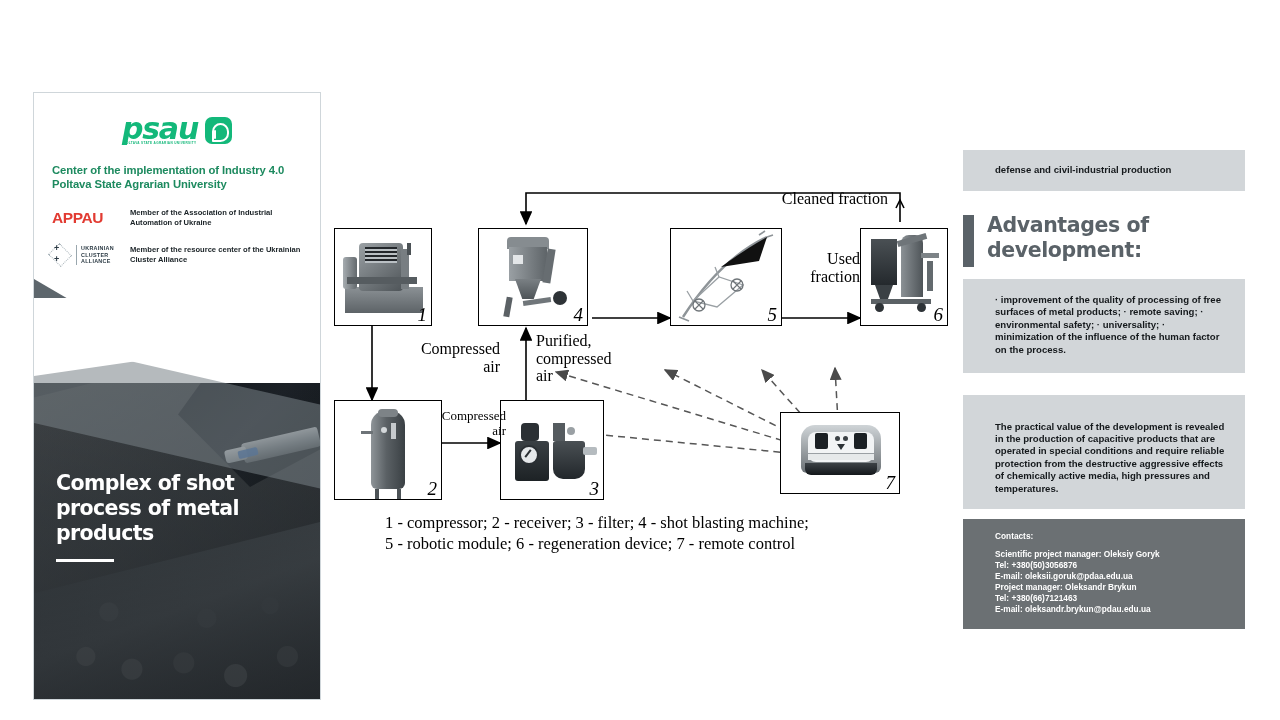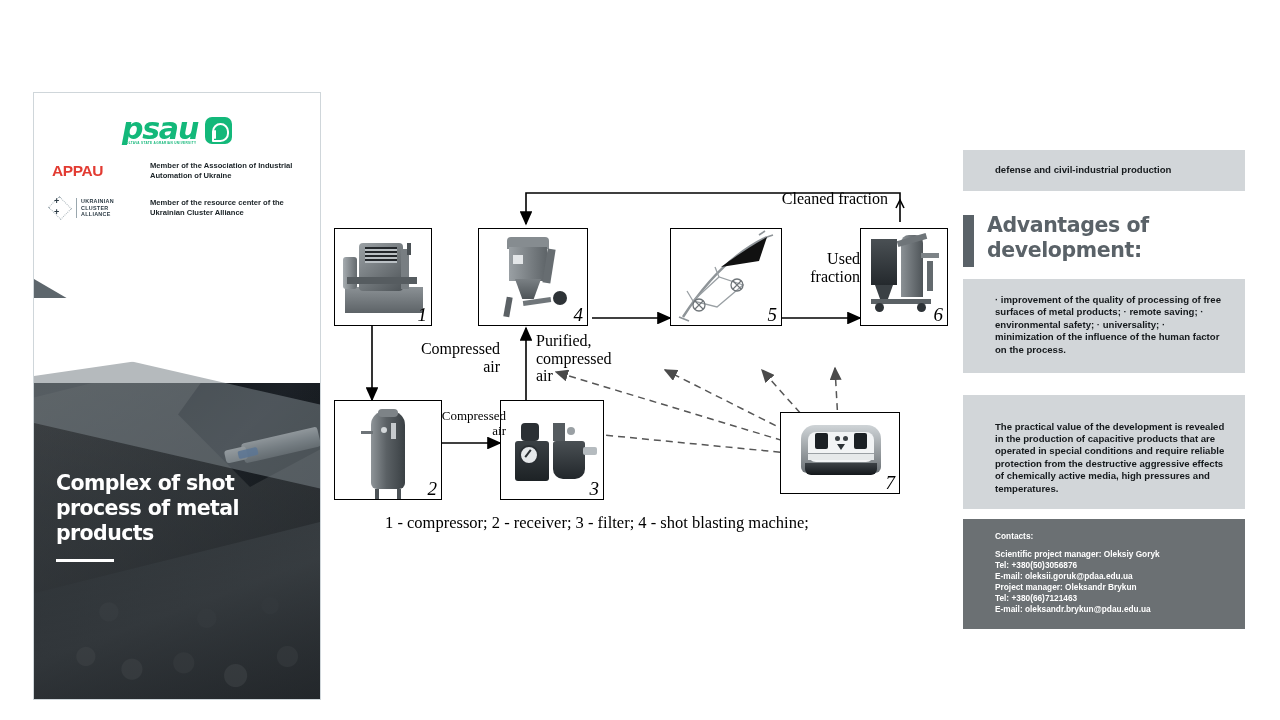--- a/index.html
+++ b/index.html
@@ -53,21 +53,21 @@
     content:""; position:absolute; left:8.5px; top:13px; width:2.3px; height:9px;
     background:#ffffff; border-radius:1px;
   }
 
   .center-title {
     margin-top: 18px;
     font-size: 11.3px; font-weight: 700; color: #1d8a5f;
     line-height: 14.4px; letter-spacing: -0.1px;
   }
 
-  .member-row { display: flex; align-items: center; gap: 26px; margin-top: 16px; }
+  .member-row { display: flex; align-items: center; gap: 6px; margin-top: 16px; }
   .appau {
     font-size: 15.5px; font-weight: 800; color: #e23b32;
     letter-spacing: -0.4px; width: 72px; flex: 0 0 auto;
   }
   .member-text {
     font-size: 7.6px; font-weight: 700; color: #1a2226; line-height: 10px;
   }
   .uca-logo { width: 72px; flex: 0 0 auto; display:flex; align-items:center; gap:4px; }
   .uca-cross { position: relative; width: 20px; height: 22px; }
   .uca-cross span {
@@ -207,20 +207,21 @@
 
     <div class="poster-head">
       <div class="logo-row">
         <div class="logo-psau">
           <div class="logo-word">psau</div>
           <div class="logo-sub">POLTAVA STATE AGRARIAN UNIVERSITY</div>
         </div>
         <div class="logo-mark"></div>
       </div>
 
+      <div class="center-title">Center of the implementation of Industry 4.0 Poltava State Agrarian University</div>
 
       <div class="member-row">
         <div class="appau">APPAU</div>
         <div class="member-text">Member of the Association of Industrial Automation of Ukraine</div>
       </div>
 
       <div class="member-row">
         <div class="uca-logo">
           <div class="uca-cross">
             <div class="uca-diamond"></div>
@@ -398,20 +399,21 @@
 air</div>
 
 
     <div class="dlabel" style="left:456px; top:70px; width:74px; white-space:pre-line;">Used
 fraction</div>
 
     <div class="dlabel" style="left:408px; top:10px; width:150px;">Cleaned fraction</div>
 
     <div class="legend">
       <div>1 - compressor; 2 - receiver; 3 - filter; 4 - shot blasting machine;</div>
+      <div>5 - robotic module; 6 - regeneration device; 7 - remote control</div>
     </div>
   </div>
 
   <div id="sidebar">
 
     <div class="sb-panel tight">defense and civil-industrial production</div>
 
     <div class="sb-spacer"></div>
 
     <div class="sb-head">

